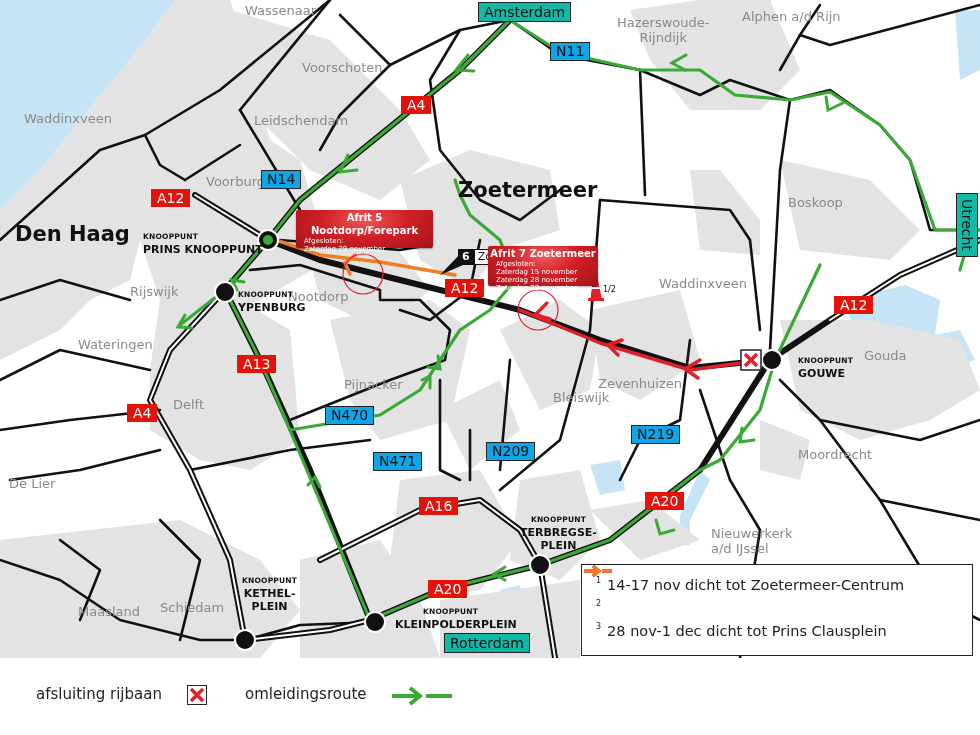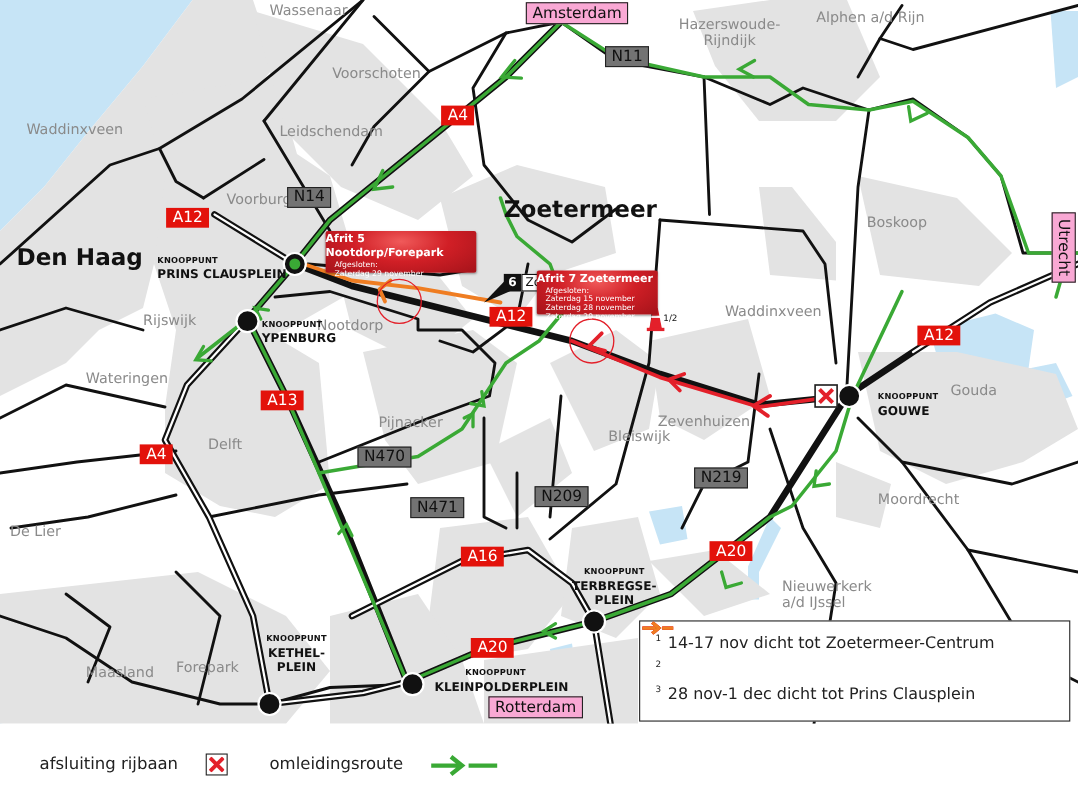--- a/index.html
+++ b/index.html
@@ -7,25 +7,25 @@
   #map{position:absolute;left:0;top:0;width:980px;height:658px;background:#fff;}
   #map svg{position:absolute;left:0;top:0;}
   .place{position:absolute;color:#8a8a8a;font-size:13px;line-height:15px;white-space:nowrap;}
   .place.center{text-align:center;}
   .city{position:absolute;color:#111;font-weight:bold;font-size:21px;white-space:nowrap;}
   .kp{position:absolute;color:#111;font-weight:bold;line-height:13px;white-space:nowrap;}
   .kp .small{font-size:7.5px;display:block;letter-spacing:.2px;}
   .kp .big{font-size:11px;display:block;}
   .kp.center{text-align:center;}
   .shield-a{position:absolute;background:#e3120b;color:#fff;font-size:14px;line-height:18px;height:18px;padding:0 6px;}
-  .shield-n{position:absolute;background:#737373;color:#111;font-size:14px;line-height:17px;height:17px;padding:0 5px;border:1px solid #222;}
-  .dest{position:absolute;background:#f9a8d4;color:#111;border:1.5px solid #222;font-size:14px;line-height:18px;padding:0 5px;}
+  .shield-n{position:absolute;background:#0ea5e9;color:#111;font-size:14px;line-height:17px;height:17px;padding:0 5px;border:1px solid #222;}
+  .dest{position:absolute;background:#14b8a6;color:#111;border:1.5px solid #222;font-size:14px;line-height:18px;padding:0 5px;}
   .dest.vertical{writing-mode:vertical-rl;padding:5px 0;line-height:20px;}
   .callout{position:absolute;color:#fff;border-radius:2px;background:radial-gradient(ellipse at 50% 25%,#f05a5a 0%,#d11f26 45%,#a4131a 100%);box-shadow:0 1px 2px rgba(0,0,0,.35);}
-  .callout .ct{font-weight:bold;font-size:10px;text-align:left;line-height:13px;padding-top:1px;}
+  .callout .ct{font-weight:bold;font-size:10px;text-align:center;line-height:13px;padding-top:1px;}
   .callout .cl{font-size:7px;line-height:8px;padding-left:8px;}
   .exit6{position:absolute;left:458px;top:249px;height:16px;font-size:11px;font-weight:bold;display:flex;}
   .exit6 .num{background:#111;color:#fff;padding:0 4px;line-height:16px;}
   .exit6 .nm{background:#fff;color:#111;padding:0 3px;line-height:14px;border:1px solid #111;font-weight:normal;}
   .cone-note{position:absolute;left:603px;top:285px;font-size:8px;color:#111;}
   #route-legend{position:absolute;left:581px;top:564px;width:392px;height:92px;background:#fff;border:1.5px solid #222;box-sizing:border-box;padding:8px 0 0 14px;}
   .rl-row{display:flex;align-items:center;height:23px;font-size:14.5px;color:#222;}
   .rl-row svg{margin-right:2px;}
   .rl-row sup{font-size:8px;margin-right:6px;position:relative;top:-4px;}
   #bottom-legend{position:absolute;left:0;top:658px;width:980px;height:77px;background:#fff;}
@@ -207,32 +207,32 @@
   <div class="place" style="left:659px;top:276px">Waddinxveen</div>
   <div class="place" style="left:864px;top:348px">Gouda</div>
   <div class="place" style="left:598px;top:376px">Zevenhuizen</div>
   <div class="place" style="left:553px;top:390px">Bleiswijk</div>
   <div class="place" style="left:798px;top:447px">Moordrecht</div>
   <div class="place" style="left:711px;top:526px;white-space:pre">Nieuwerkerk
 a/d IJssel</div>
   <div class="place" style="left:130px;top:284px">Rijswijk</div>
   <div class="place" style="left:288px;top:289px">Nootdorp</div>
   <div class="place" style="left:78px;top:337px">Wateringen</div>
-  <div class="place" style="left:189px;top:397px">Delft</div>
+  <div class="place" style="left:173px;top:397px">Delft</div>
   <div class="place" style="left:344px;top:377px">Pijnacker</div>
   <div class="place" style="left:9px;top:476px">De Lier</div>
   <div class="place" style="left:78px;top:604px">Maasland</div>
-  <div class="place" style="left:160px;top:600px">Forepark</div>
+  <div class="place" style="left:160px;top:600px">Schiedam</div>
 
   <div class="city" style="left:15px;top:222px">Den Haag</div>
   <div class="city" style="left:458px;top:178px">Zoetermeer</div>
 
   <div class="kp" style="left:143px;top:230px">
     <span class="small">KNOOPPUNT</span>
-    <span class="big">PRINS CLAUSPLEIN</span>
+    <span class="big">PRINS KNOOPPUNT</span>
   </div>
   <div class="kp" style="left:238px;top:288px">
     <span class="small">KNOOPPUNT</span>
     <span class="big">YPENBURG</span>
   </div>
   <div class="kp" style="left:798px;top:354px">
     <span class="small">KNOOPPUNT</span>
     <span class="big">GOUWE</span>
   </div>
   <div class="kp center" style="left:520px;top:513px">

